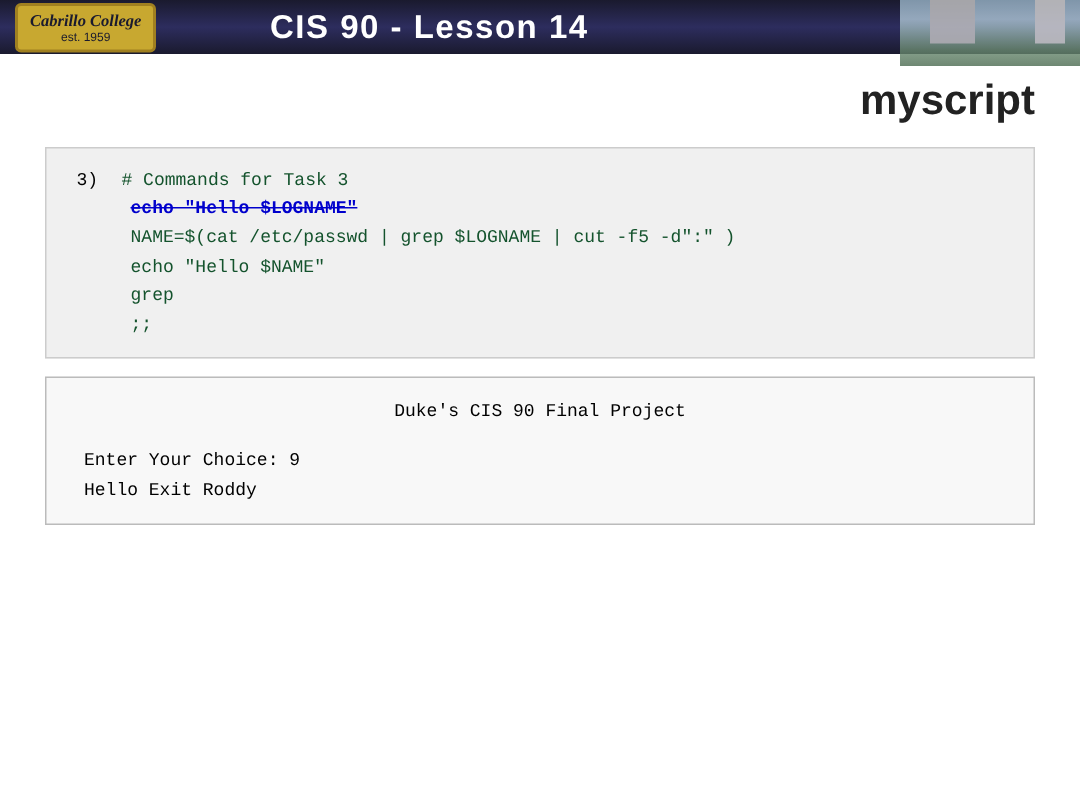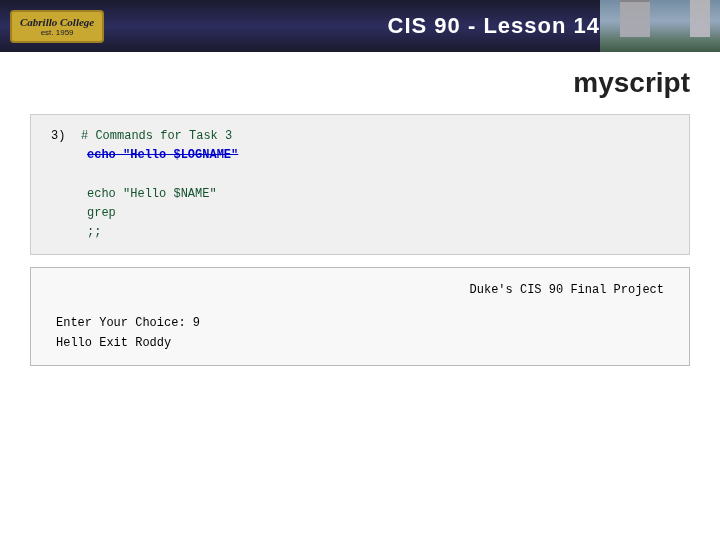--- a/index.html
+++ b/index.html
@@ -7,21 +7,21 @@
       width: 720px;
       height: 540px;
       background: #ffffff;
       font-family: Arial, sans-serif;
       overflow: hidden;
     }
 
     
     .header {
       width: 100%;
-      height: 52px;
+      height: 36px;
       background: linear-gradient(180deg, #1a1a2e 0%, #2d2d5e 50%, #1a1a2e 100%);
       display: flex;
       align-items: center;
       position: relative;
     }
     .header-logo-area {
       display: flex;
       align-items: center;
       padding-left: 10px;
       width: 180px;
@@ -39,21 +39,21 @@
       color: #1a1a2e;
       font-size: 11px;
       font-weight: bold;
     }
     .logo-text-bottom {
       color: #1a1a2e;
       font-size: 8px;
     }
     .header-title {
       flex: 1;
-      text-align: right;
+      text-align: left;
       color: #ffffff;
       font-size: 22px;
       font-weight: bold;
       letter-spacing: 1px;
     }
     .header-right-img {
       width: 120px;
       height: 52px;
       display: flex;
       align-items: center;
@@ -134,21 +134,21 @@
       background: #f8f8f8;
       border: 1px solid #bbb;
       padding: 12px 25px;
       font-family: 'Courier New', Courier, monospace;
       font-size: 12px;
       line-height: 1.7;
       color: #000;
     }
 
     .menu-title {
-      text-align: right;
+      text-align: center;
       padding-bottom: 4px;
     }
     .menu-items {
       padding-left: 60px;
     }
     .menu-item {
       display: block;
     }
     .footer-lines {
       margin-top: 8px;
@@ -178,20 +178,21 @@
     <div class="code-line-numbered">
       <span class="code-num">3)</span>
       <span class="code-text"># Commands for Task 3</span>
     </div>
     <div class="code-line-numbered">
       <span class="code-num">&nbsp;&nbsp;&nbsp;&nbsp;&nbsp;</span>
       <span class="code-strikethrough">echo "Hello $LOGNAME"</span>
     </div>
     <div class="code-line-numbered">
       <span class="code-num">&nbsp;&nbsp;&nbsp;&nbsp;&nbsp;</span>
+      <span class="code-text">NAME=$(cat /etc/passwd | grep $LOGNAME | cut -f5 -d":" )</span>
     </div>
     <div class="code-line-numbered">
       <span class="code-num">&nbsp;&nbsp;&nbsp;&nbsp;&nbsp;</span>
       <span class="code-text">echo "Hello $NAME"</span>
     </div>
     <div class="code-line-numbered">
       <span class="code-num">&nbsp;&nbsp;&nbsp;&nbsp;&nbsp;</span>
       <span class="code-text">grep</span>
     </div>
     <div class="code-line-numbered">

